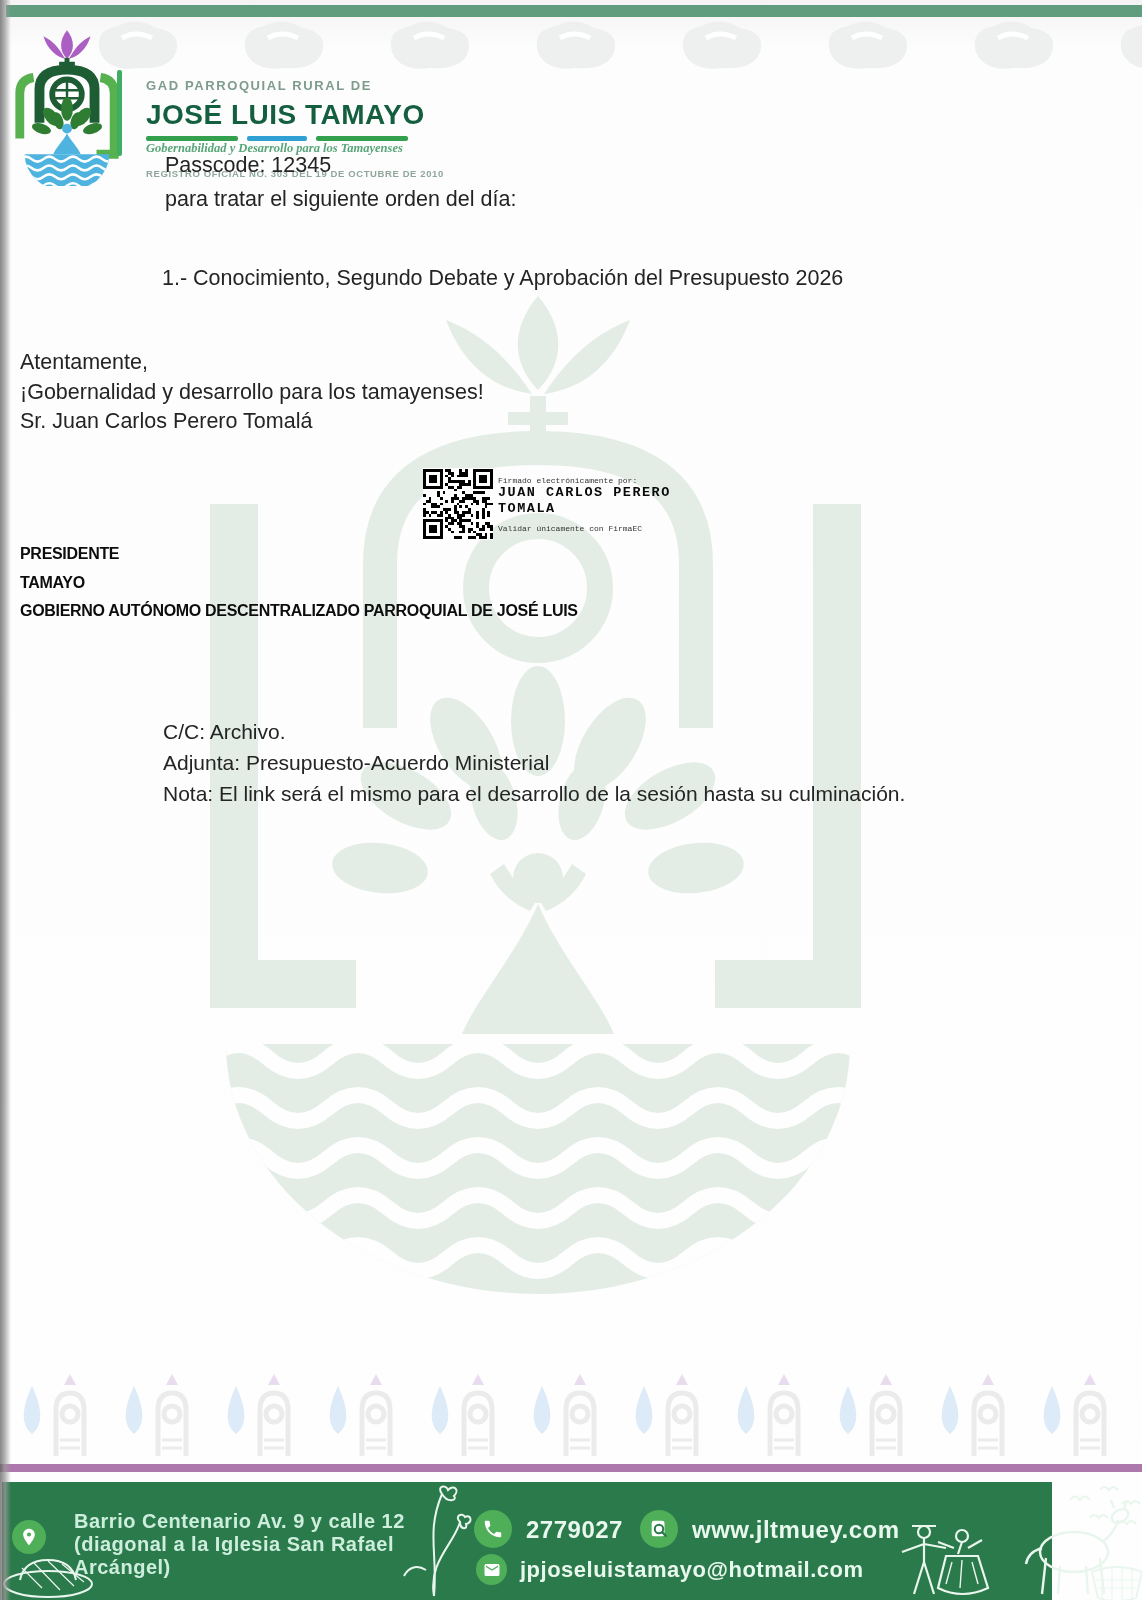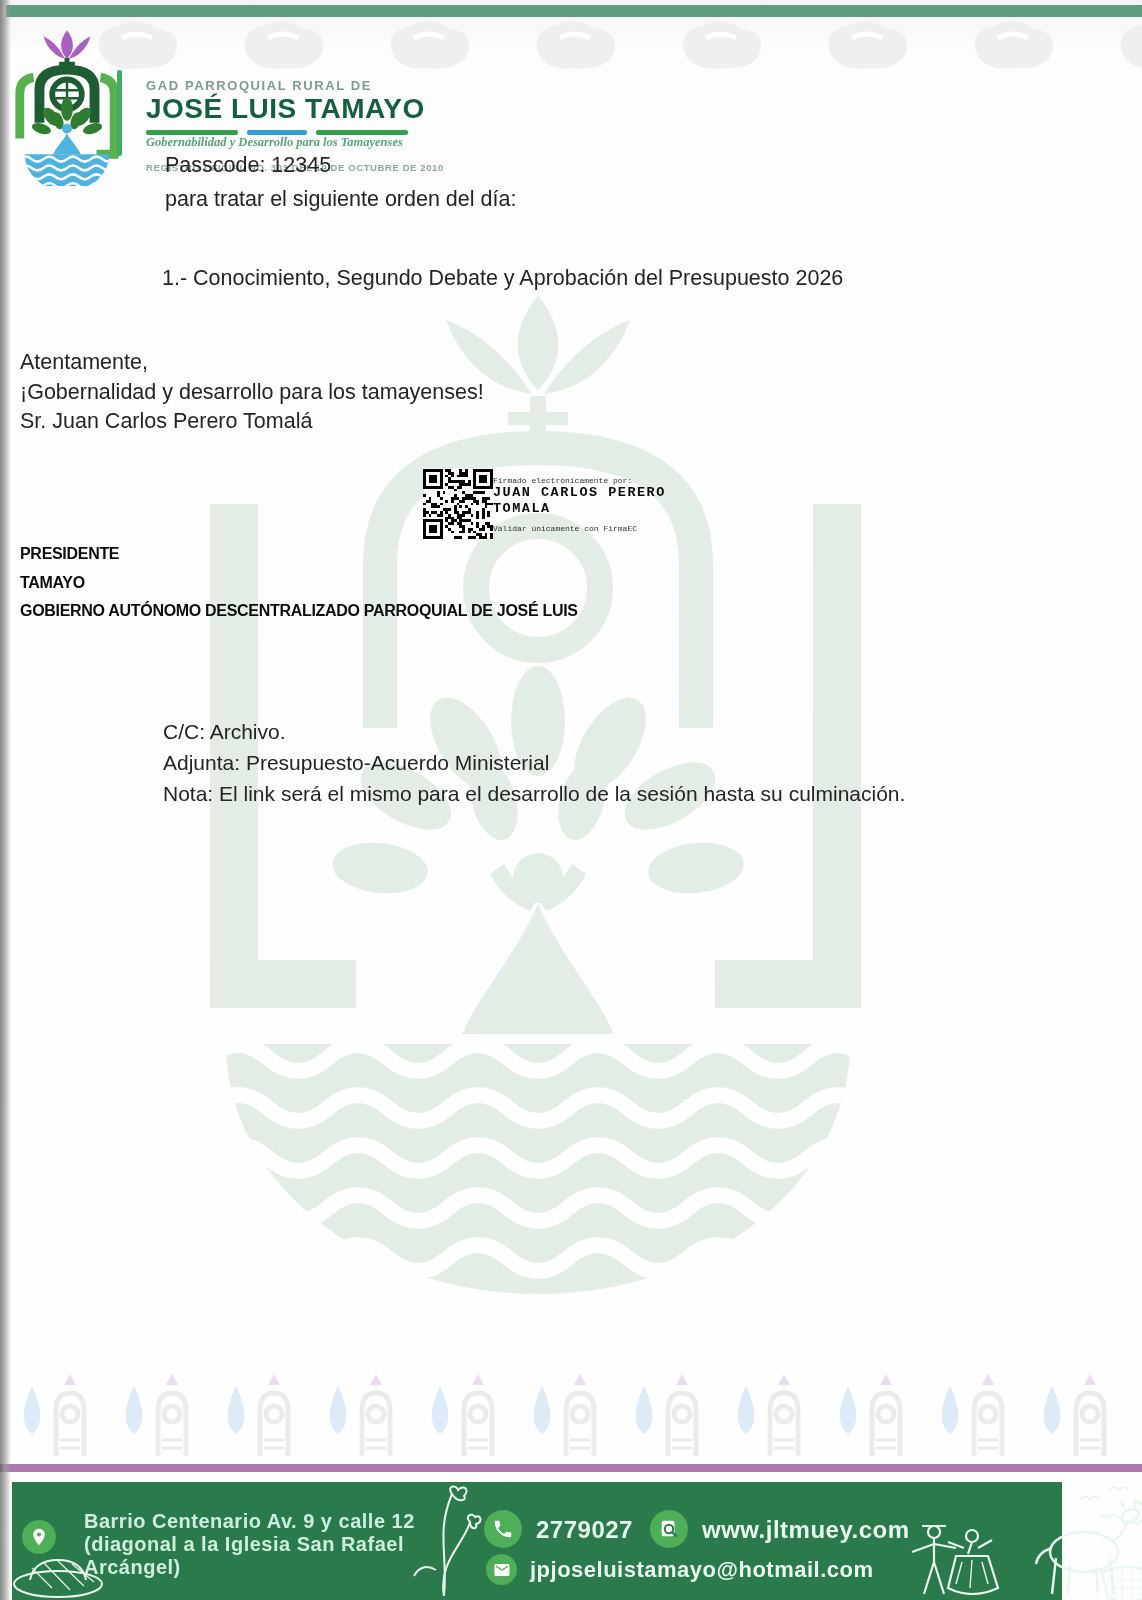--- a/index.html
+++ b/index.html
@@ -11,47 +11,47 @@
   .top-bar{position:absolute;left:6px;right:0;top:5px;height:12px;background:#5f9d7e;z-index:5}
   .top-pattern{position:absolute;left:8px;top:16px;width:1130px;height:64px;display:flex;gap:54px;padding-left:84px;z-index:1}
   .bottom-pattern{position:absolute;left:18px;top:1368px;width:1120px;height:94px;display:flex;gap:30px;z-index:1}
   .watermark{position:absolute;left:208px;top:296px;z-index:0}
 
   
   .logo{position:absolute;left:8px;top:28px;z-index:6}
   .logo-divider{position:absolute;left:117px;top:70px;width:5px;height:86px;background:#3fae62;border-radius:2px;z-index:6}
   .letterhead{position:absolute;left:146px;top:78px;z-index:6}
   .org-line1{font-size:13px;letter-spacing:1.6px;color:#7e9c8c;font-weight:bold}
-  .org-name{font-size:28px;font-weight:bold;color:#155f41;letter-spacing:.5px;margin-top:0}
+  .org-name{font-size:28px;font-weight:bold;color:#155f41;letter-spacing:.5px;margin-top:6px}
   .underline{display:flex;gap:9px;margin-top:5px;width:262px}
   .underline .seg{height:5px;border-radius:2px}
   .seg.g1{width:92px;background:#33a04d}
   .seg.b{width:60px;background:#2f9fd4}
   .seg.g2{width:92px;background:#33a04d}
   .tagline{font-family:"Liberation Serif",serif;font-style:italic;font-weight:bold;font-size:12.5px;color:#57a578;margin-top:0}
   .registro{font-size:9.5px;letter-spacing:.6px;color:#8fa79b;margin-top:12px;font-weight:bold}
 
   
   .doc-text{color:#242424}
   .meeting{position:absolute;left:165px;top:149px;font-size:21.5px;line-height:33.5px;z-index:6}
   .agenda{position:absolute;left:162px;top:266px;font-size:21.5px;z-index:6}
   .closing{position:absolute;left:20px;top:348px;width:1085px;text-align:left;font-size:21.5px;line-height:29.5px;z-index:6}
   .signature{position:absolute;left:423px;top:468px;display:flex;z-index:6}
   .qr{width:70px;height:72px;background:#fff}
-  .stamp{padding-top:8px}
+  .stamp{margin-left:5px;padding-top:8px}
   .stamp-small{font-family:"Liberation Mono",monospace;font-size:8px;color:#333;white-space:nowrap}
   .stamp-name{font-family:"Liberation Mono",monospace;font-size:13.5px;font-weight:bold;color:#0a0a0a;letter-spacing:1.5px;line-height:16px;white-space:nowrap}
   .stamp-small.last{margin-top:7px}
   .president{position:absolute;left:20px;top:540px;width:1085px;font-size:16px;font-weight:bold;
              letter-spacing:-.3px;line-height:28.5px;color:#0d0d0d;z-index:6}
   .cc{position:absolute;left:163px;top:716px;font-size:21px;line-height:31px;z-index:6}
 
   
   .purple-line{position:absolute;left:0;top:1464px;width:1142px;height:8px;background:#ad79ad;z-index:10}
-  .footer{position:absolute;left:12px;top:1482px;width:1050px;height:118px;background:#2b7a4b;z-index:11}
+  .footer{position:absolute;left:2px;top:1482px;width:1050px;height:118px;background:#2b7a4b;z-index:11}
   .f-circle{position:absolute;border-radius:50%;background:#4fae58;display:flex;align-items:center;justify-content:center}
   .pin-c{left:10px;top:38px;width:34px;height:34px}
   .phone-c{left:472px;top:28px;width:38px;height:38px}
   .web-c{left:638px;top:28px;width:38px;height:38px}
   .mail-c{left:474px;top:72px;width:31px;height:31px}
   .address{position:absolute;left:72px;top:28px;font-size:20px;line-height:23px;color:#cdeedd;letter-spacing:.5px;font-weight:bold}
   .f-text{position:absolute;color:#e9f8ee;font-weight:bold;letter-spacing:.5px}
   .phone-t{left:524px;top:34px;font-size:24px}
   .web-t{left:690px;top:34px;font-size:24px}
   .mail-t{left:518px;top:75px;font-size:22px}

